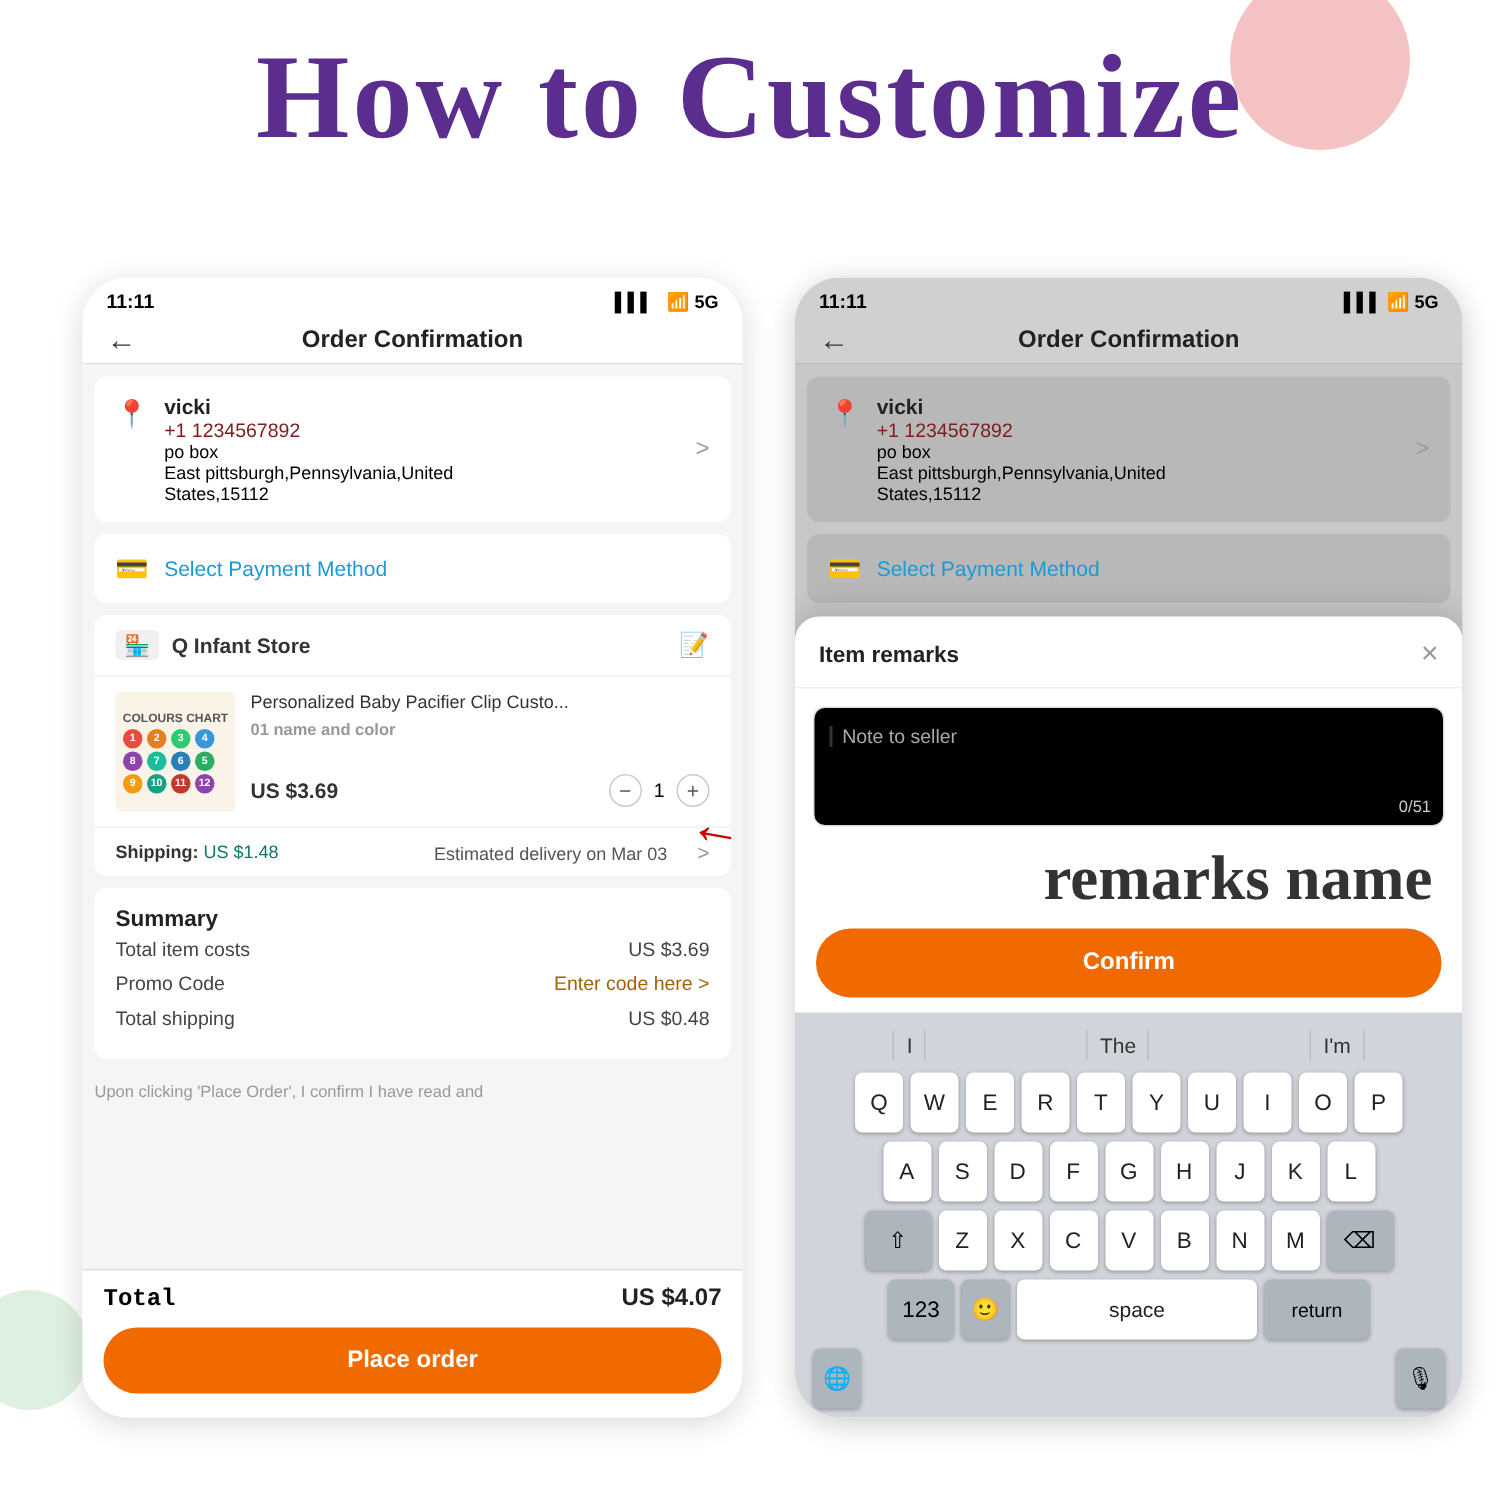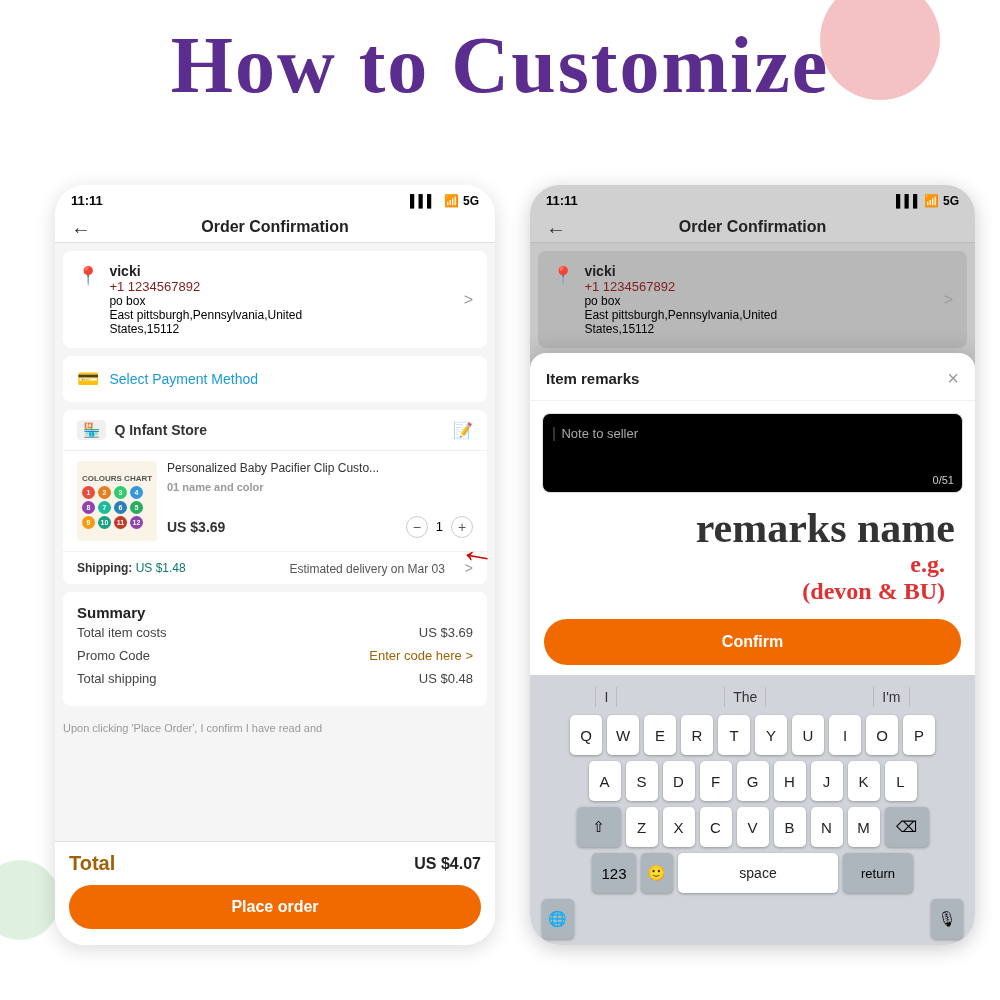--- a/index.html
+++ b/index.html
@@ -260,21 +260,21 @@
       background: #fff;
       padding: 10px 14px 16px;
       border-top: 1px solid #e0e0e0;
     }
     .total-row {
       display: flex;
       justify-content: space-between;
       align-items: center;
       margin-bottom: 10px;
     }
-    .total-label { font-size: 20px; font-weight: 700; color: #a16207; }
+    .total-label { font-size: 16px; font-weight: 700; color: #000000; font-family: Liberation Mono, monospace; }
     .total-value { font-size: 16px; font-weight: 700; color: #222; }
     .place-order-btn {
       width: 100%;
       background: #f06a00;
       color: #fff;
       border: none;
       border-radius: 25px;
       padding: 13px;
       font-size: 16px;
       font-weight: 600;
@@ -585,23 +585,20 @@
     </div>
     <div class="popup-input-area">
       <span class="popup-cursor"></span>
       <span class="popup-input-placeholder">Note to seller</span>
       <span class="popup-char-count">0/51</span>
     </div>
 
     
     <div style="position:relative;">
       <div style="font-size:42px;font-weight:900;color:#333;font-family:'Comic Sans MS',cursive;text-align:right;padding: 0 20px;line-height:1.1;">remarks name</div>
-      <div style="font-size:24px;font-weight:700;color:#e03030;font-family:'Comic Sans MS',cursive;text-align:right;padding: 0 30px 4px;">
-        <span>e.g.<br>(devon &amp; BU)</span>
-      </div>
     </div>
 
     <button class="confirm-btn">Confirm</button>
 
     
     <div class="keyboard">
 
       <div class="keyboard-suggestions">
         <span class="keyboard-suggestion">I</span>
         <span class="keyboard-suggestion">The</span>

